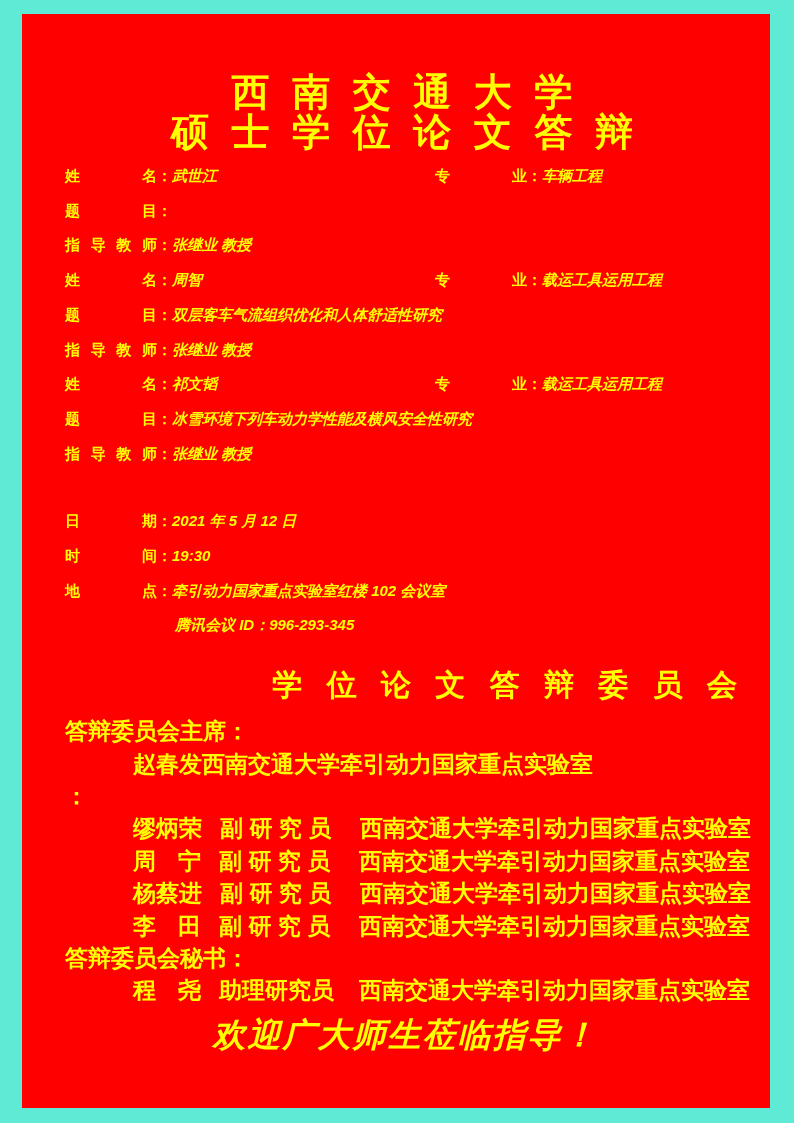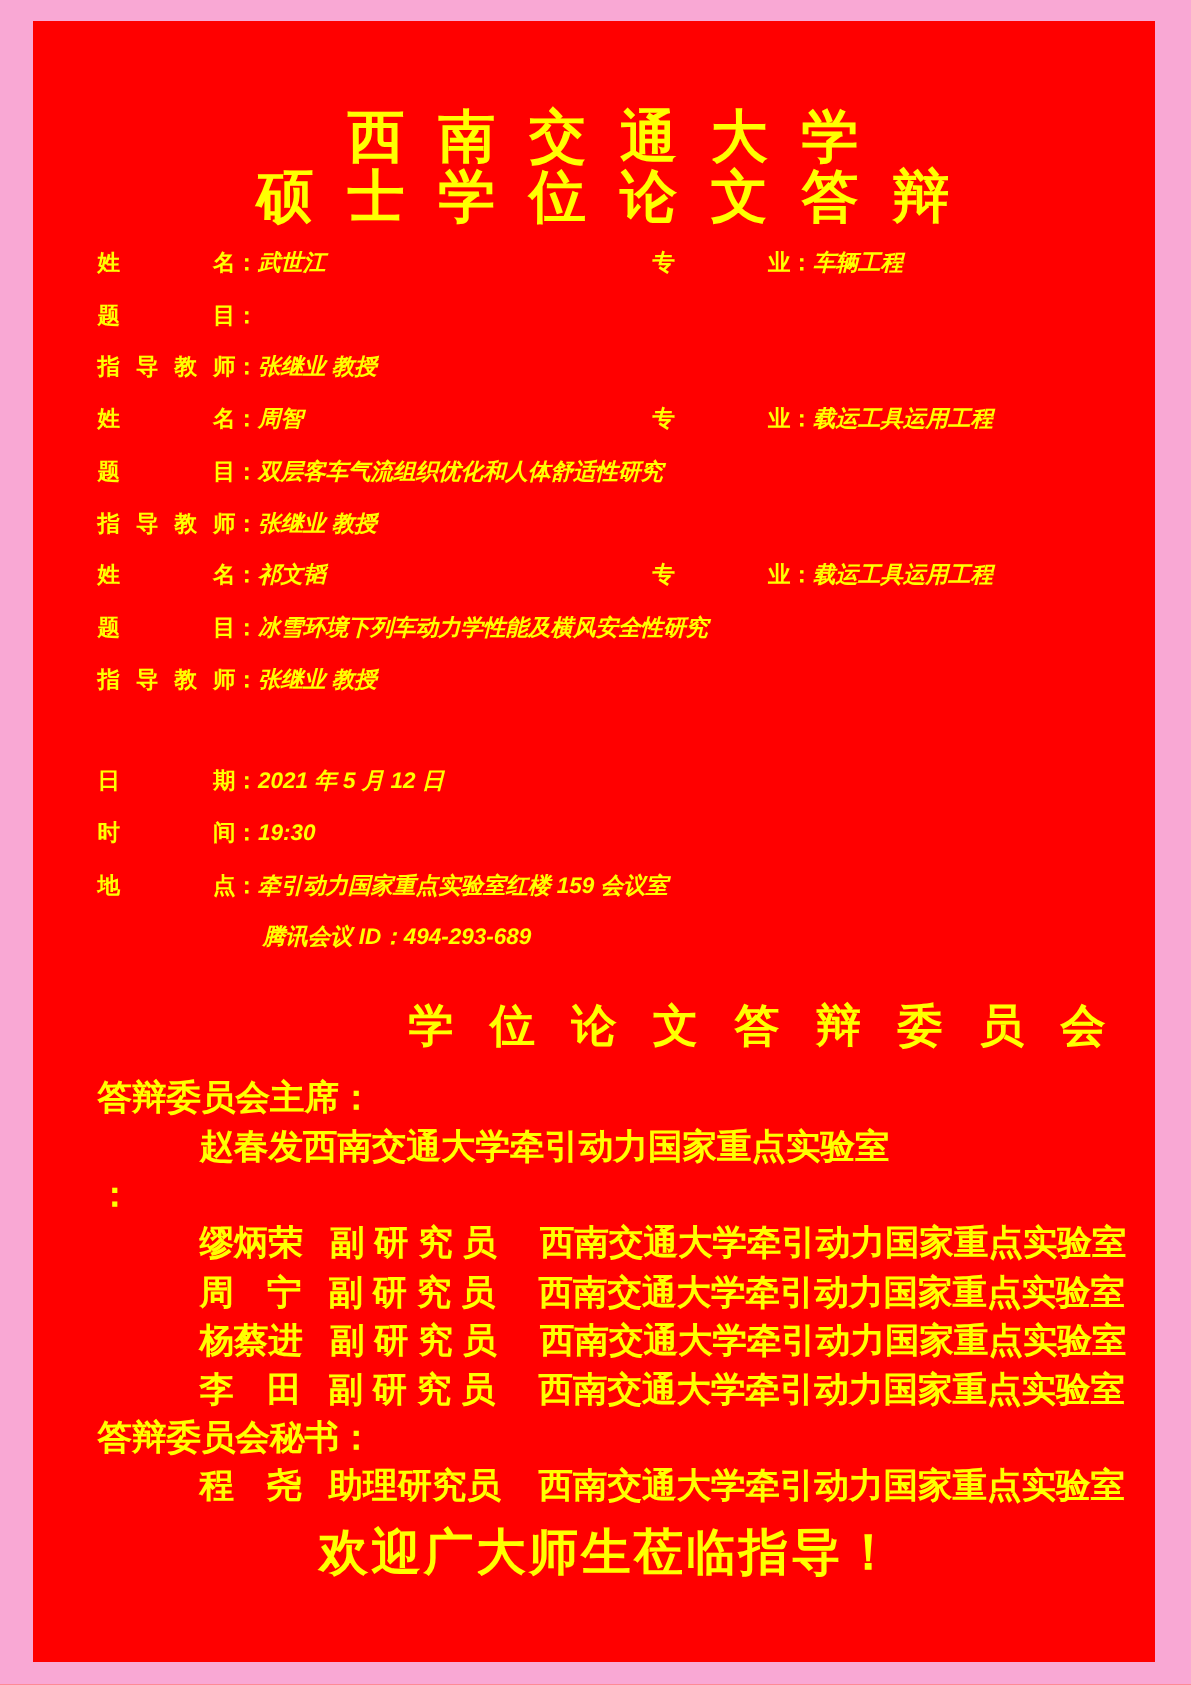--- a/index.html
+++ b/index.html
@@ -1,20 +1,20 @@
 <!DOCTYPE html>
 <html><head>
 <meta charset="utf-8">
 <style>
   * { box-sizing: border-box; }
   html, body { margin: 0; padding: 0; }
   .page {
     position: relative;
     width: 794px; height: 1123px;
-    background: #f9a8d4;
+    background: #5eead4;
     overflow: hidden;
     font-family: "Liberation Sans", "DejaVu Sans", sans-serif;
   }
   .poster {
     position: absolute;
     left: 22px; top: 14px;
     width: 748px; height: 1094px;
     background: #ff0000;
     color: #ffff00;
     font-weight: 700;
@@ -58,20 +58,21 @@
     display: inline-block;
     text-align: justify;
     text-align-last: justify;
   }
   .cmt-title { flex: 0 0 140px; margin-left: 18px; }
   .affil { flex: none; }
   .footer {
     margin-top: 6px;
     text-align: center;
     font-size: 33px;
+    font-style: italic;
     letter-spacing: 2px;
     white-space: nowrap;
   }
 </style>
 </head>
 <body>
 
 <div class="page">
   <div class="poster">
 
@@ -156,24 +157,24 @@
           <span class="val">2021 年 5 月 12 日</span>
       </div>
       <div class="drow">
         <span class="lbl">时间</span>
           <span class="colon">：</span>
           <span class="val">19:30</span>
       </div>
       <div class="drow">
         <span class="lbl">地点</span>
           <span class="colon">：</span>
-          <span class="val">牵引动力国家重点实验室红楼 159 会议室</span>
+          <span class="val">牵引动力国家重点实验室红楼 102 会议室</span>
       </div>
       <div class="drow meeting-row">
-        <span class="val">腾讯会议 ID：494-293-689</span>
+        <span class="val">腾讯会议 ID：996-293-345</span>
       </div>
     </div>
 
     <div class="cmt-header">学 位 论 文 答 辩 委 员 会</div>
 
     <div class="cmt">
       <div class="cmt-label-row">
         <span>答辩委员会主席</span>
           <span class="colon">：</span>
       </div>

